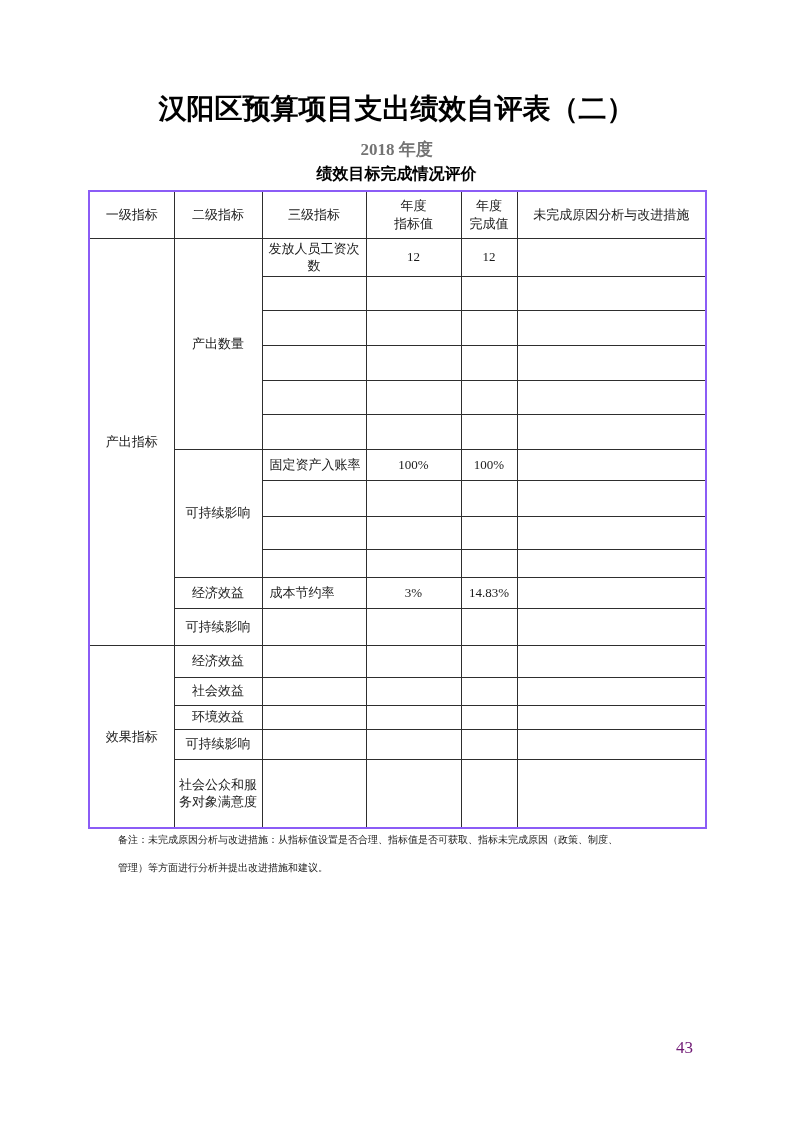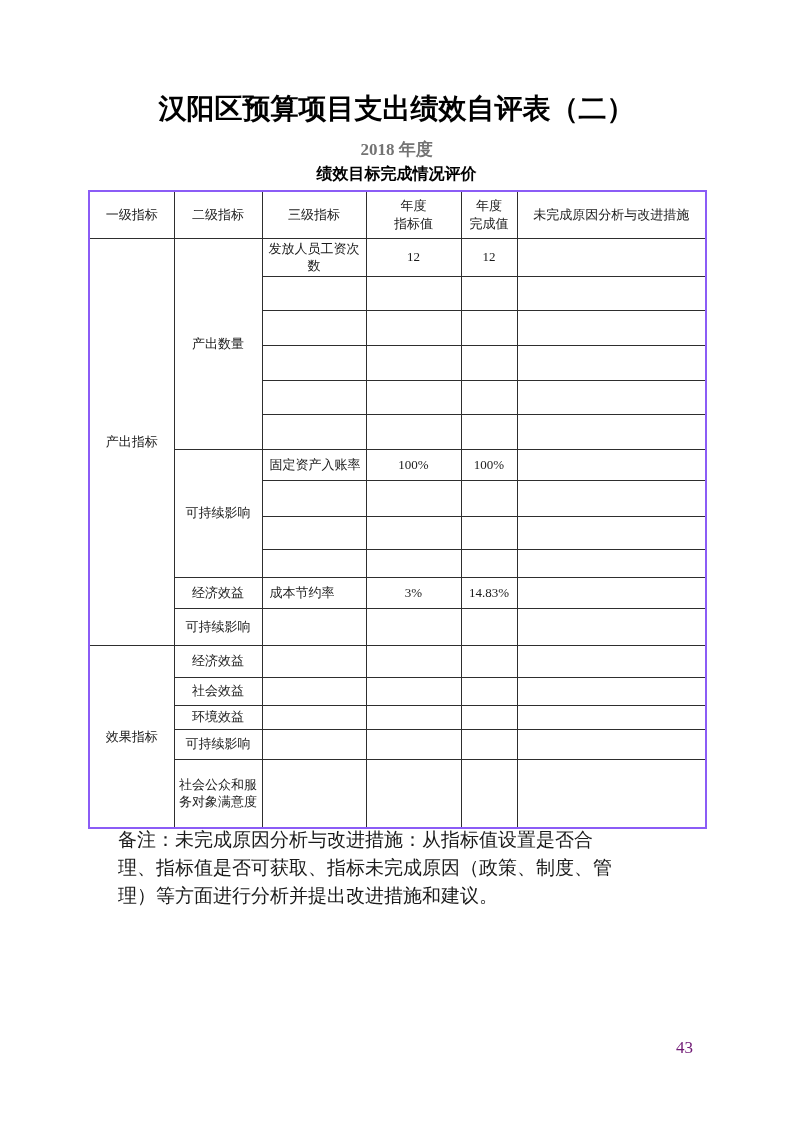--- a/index.html
+++ b/index.html
@@ -72,21 +72,21 @@
     text-align: left;
     padding-left: 7px;
     padding-right: 3px;
     margin-left: 30px;
   }
   .note {
     position: absolute;
     top: 826px;
     left: 118px;
     width: 505px;
-    font-size: 19px;
+    font-size: 10px;
     line-height: 28px;
     color: #1a1a1a;
     text-align: left;
   }
   .page-number {
     position: absolute;
     top: 1038px;
     left: 676px;
     font-size: 17px;
     color: #701a75;

